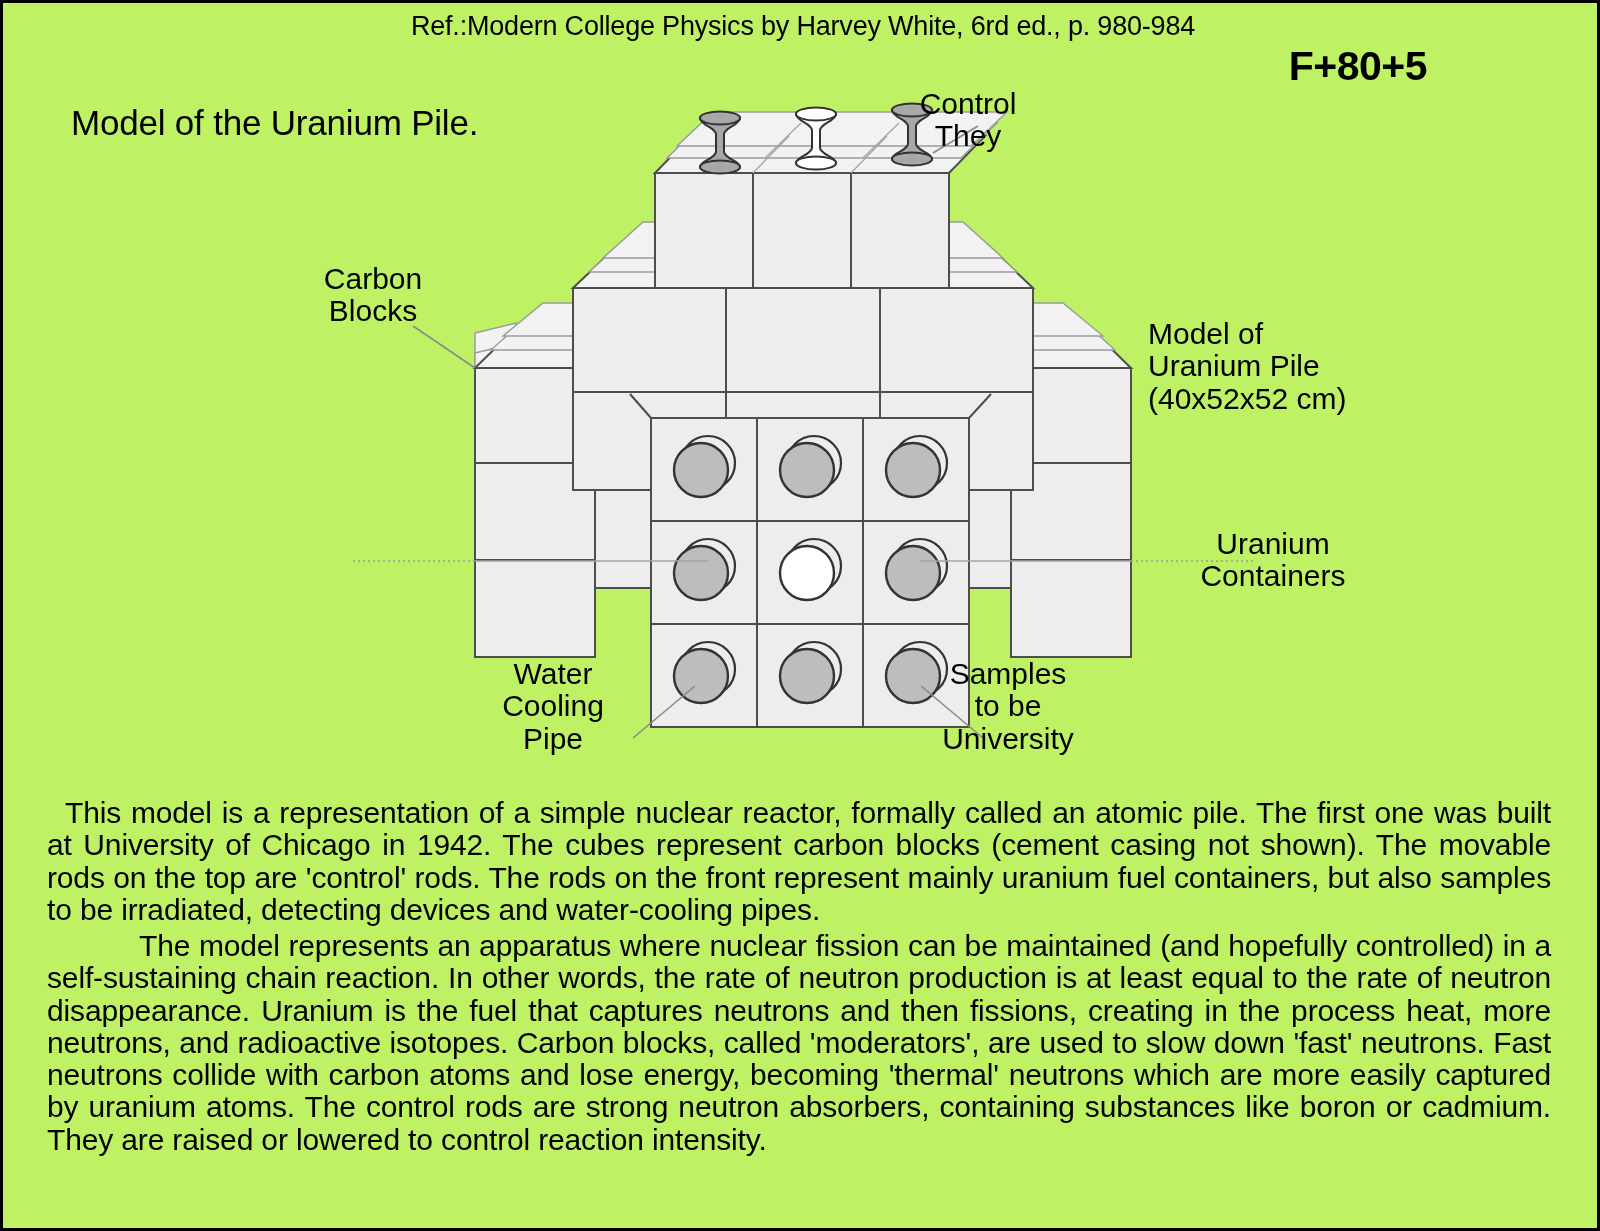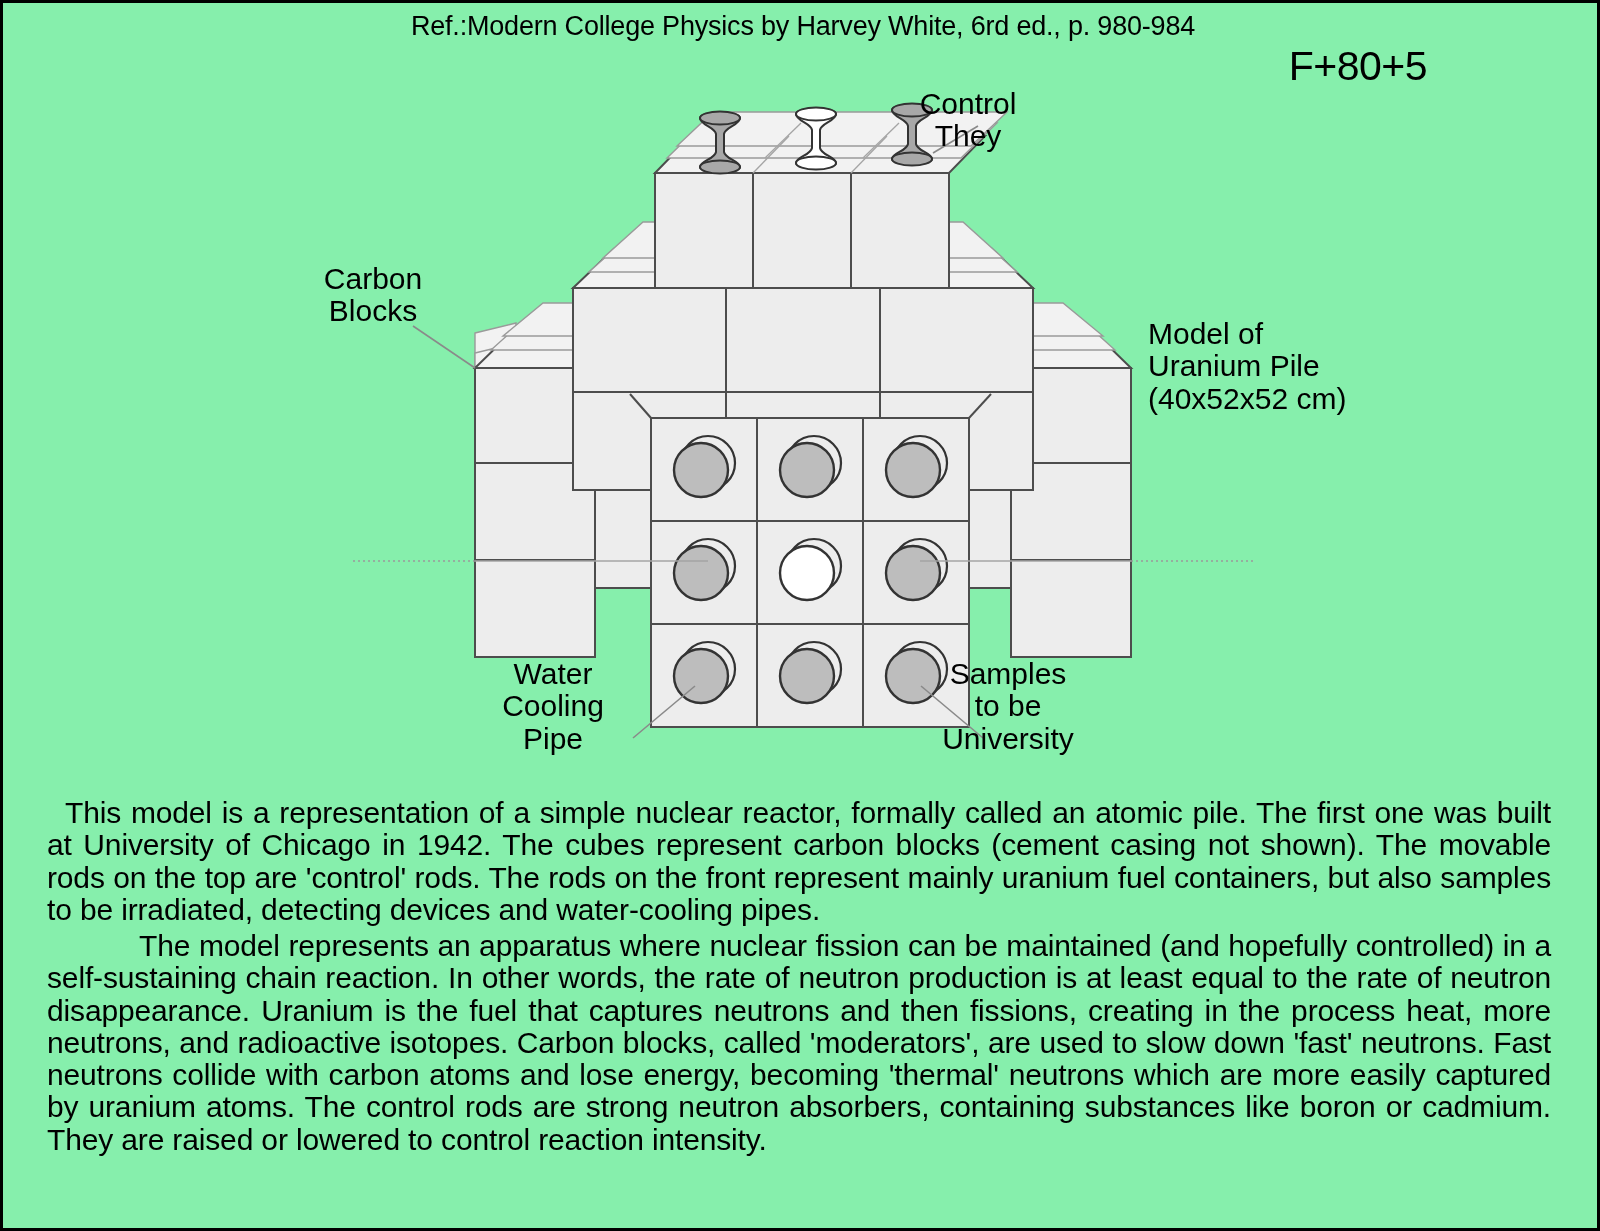--- a/index.html
+++ b/index.html
@@ -13,21 +13,21 @@
     font-family: "Liberation Sans", sans-serif;
     color: #000000;
     overflow: hidden;
   }
   #page {
     position: relative;
     width: 1600px;
     height: 1231px;
     box-sizing: border-box;
     border: 3px solid #000000;
-    background: #86efac;
+    background: #bef264;
   }
 
   
   .ref-line {
     position: absolute;
     top: 8px;
     left: 0;
     width: 1600px;
     text-align: center;
     font-size: 27px;
@@ -39,21 +39,21 @@
     left: 68px;
     font-size: 37px;
     font-weight: bold;
     letter-spacing: -0.3px;
   }
   .code-badge {
     position: absolute;
     top: 40px;
     right: 170px;
     font-size: 41px;
-    font-weight: normal;
+    font-weight: bold;
     letter-spacing: -0.5px;
   }
   .subtitle {
     position: absolute;
     top: 100px;
     left: 68px;
     font-size: 35px;
     letter-spacing: -0.2px;
   }
 
@@ -100,20 +100,21 @@
   #body-copy p.p1 { text-indent: 18px; }
   #body-copy p.p2 { text-indent: 92px; }
 </style>
 </head>
 <body>
 
 <div id="page">
 
   <div class="ref-line">Ref.:Modern College Physics by Harvey White, 6rd ed., p. 980-984</div>
   <div class="code-badge">F+80+5</div>
+  <div class="subtitle">Model of the Uranium Pile.</div>
 
   <div id="diagram">
 
     <svg width="1600" height="705" viewBox="0 0 1600 705">
       <defs>
         <style>
           .bf  { fill:#ededed; stroke:#4d4d4d; stroke-width:2; }
           .bfL { fill:#ededed; stroke:#9a9a9a; stroke-width:1.4; }
           .tp  { fill:#f2f2f2; stroke:#4d4d4d; stroke-width:2; }
           .tpL { fill:#f2f2f2; stroke:#9a9a9a; stroke-width:1.4; }
@@ -249,20 +250,22 @@
       <line class="lead" x1="918" y1="608" x2="980" y2="660"></line>
     </svg>
 
     <div class="dlabel" id="lbl-control">Control
 They</div>
     <div class="dlabel" id="lbl-carbon">Carbon
 Blocks</div>
     <div class="dlabel" id="lbl-model">Model of
 Uranium Pile
 (40x52x52 cm)</div>
+    <div class="dlabel" id="lbl-uranium">Uranium
+Containers</div>
     <div class="dlabel" id="lbl-water">Water
 Cooling
 Pipe</div>
     <div class="dlabel" id="lbl-samples">Samples
 to be
 University</div>
   </div>
 
   <div id="body-copy">
     <p class="p1">This model is a representation of a simple nuclear reactor, formally called an atomic pile. The first one was built at University of Chicago in 1942. The cubes represent carbon blocks (cement casing not shown). The movable rods on the top are 'control' rods. The rods on the front represent mainly uranium fuel containers, but also samples to be irradiated, detecting devices and water-cooling pipes.</p>

